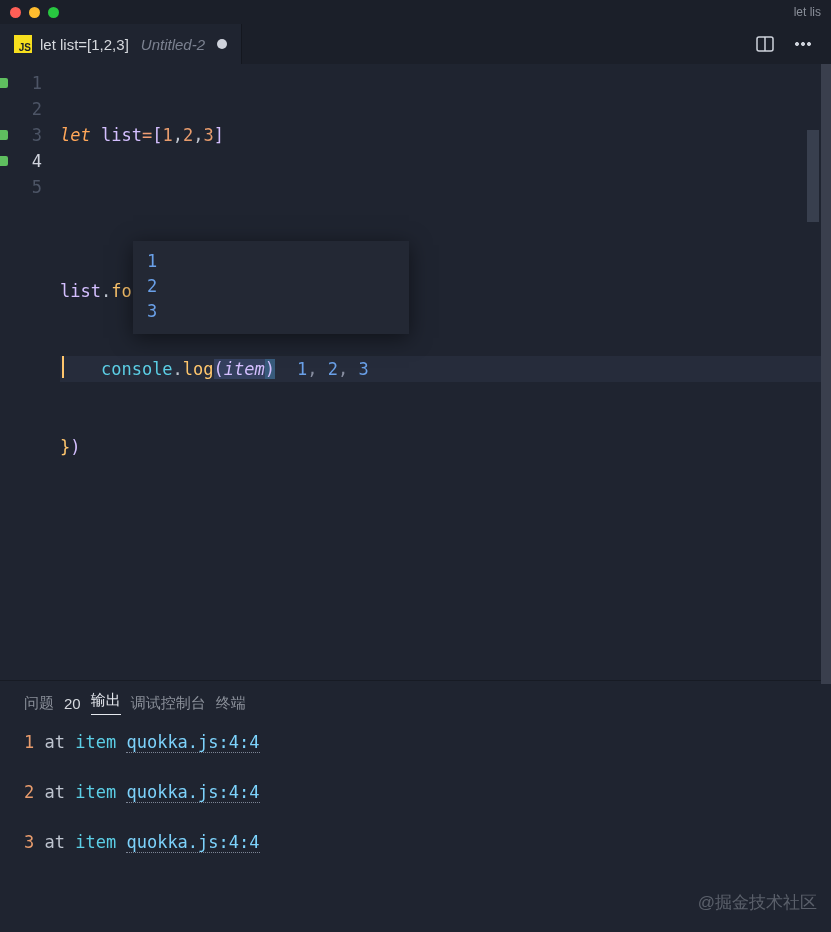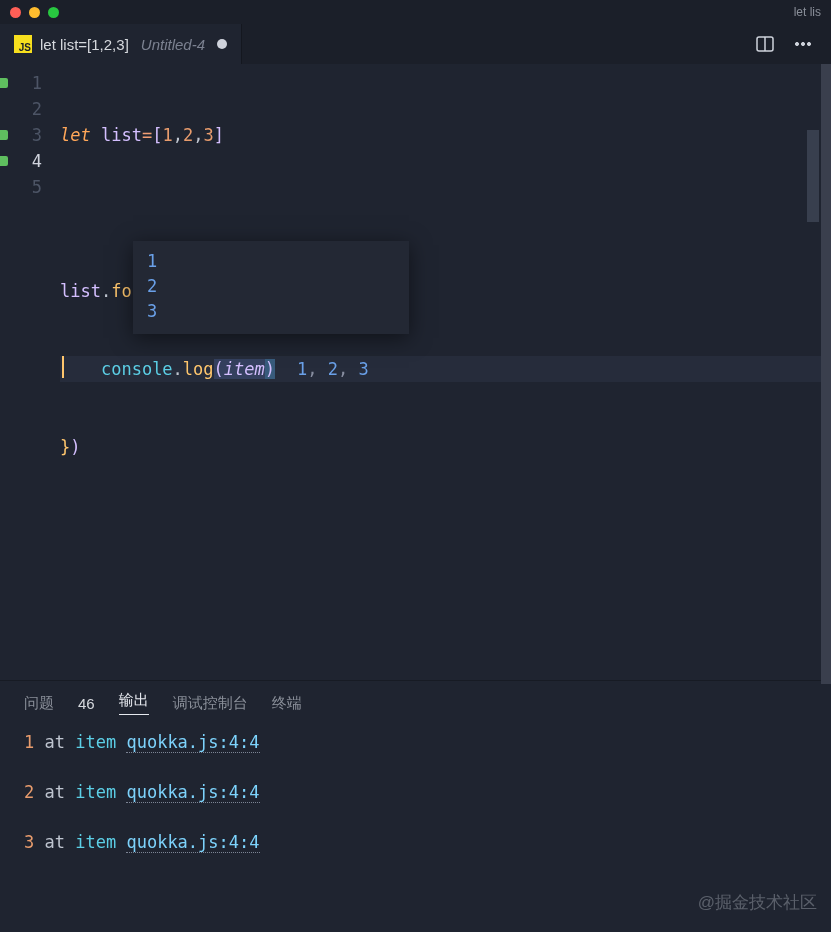--- a/index.html
+++ b/index.html
@@ -118,21 +118,21 @@
   }
   .right-edge {
     position: absolute; right: 0; top: 64px; width: 10px; height: 620px;
     background: #3a3f4d;
   }
 
   .panel {
     height: 252px; background: #1f2430; border-top: 1px solid #171b24;
   }
   .panel-tabs {
-    display: flex; gap: 24px; align-items: center;
+    display: flex; gap: 10px; align-items: center;
     padding: 10px 24px 8px; font-size: 15px;
     font-family: -apple-system, sans-serif; color: #8a8f99;
   }
   .panel-tabs .ptab { cursor: pointer; }
   .panel-tabs .badge { color: #d6d9de; font-weight: 500; }
   .panel-tabs .active { color: #e6e9ef; border-bottom: 1px solid #e6e9ef; padding-bottom: 4px; }
   .panel-body {
     padding: 6px 24px; font-size: 17px; line-height: 26px;
     font-family: "SF Mono", Menlo, monospace; color: #bfc5d0;
   }
@@ -158,21 +158,21 @@
     <span class="tl-min"></span>
     <span class="tl-max"></span>
   </div>
   <span class="titlebar-right">let lis</span>
 </div>
 
 <div class="tabbar">
   <div class="tab">
     <span class="js-badge">JS</span>
     <span>let list=[1,2,3]</span>
-    <span class="tab-sub">Untitled-4</span>
+    <span class="tab-sub">Untitled-2</span>
     <span class="tab-dirty"></span>
   </div>
   <div class="tab-actions">
     <span class="icon-btn split-icon">
       <svg width="20" height="20" viewBox="0 0 20 20" fill="none">
         <rect x="2" y="3" width="16" height="14" rx="2" stroke-width="1.5"></rect>
         <line x1="10" y1="3" x2="10" y2="17" stroke-width="1.5"></line>
       </svg>
     </span>
     <span class="icon-btn dots-icon">
@@ -212,21 +212,21 @@
   <div class="minimap">
     <div class="vis"></div>
   </div>
 </div>
 
 <div class="right-edge"></div>
 
 <div class="panel">
   <div class="panel-tabs">
     <span class="ptab">问题</span>
-    <span class="badge">46</span>
+    <span class="badge">20</span>
     <span class="ptab active">输出</span>
     <span class="ptab">调试控制台</span>
     <span class="ptab">终端</span>
   </div>
   <div class="panel-body">
     <div class="out-row"><span class="out-num">1</span> <span class="out-at">at</span> <span class="out-var">item</span> <span class="out-link">quokka.js:4:4</span></div>
     <div class="out-row"><span class="out-num">2</span> <span class="out-at">at</span> <span class="out-var">item</span> <span class="out-link">quokka.js:4:4</span></div>
     <div class="out-row"><span class="out-num">3</span> <span class="out-at">at</span> <span class="out-var">item</span> <span class="out-link">quokka.js:4:4</span></div>
   </div>
 </div>

